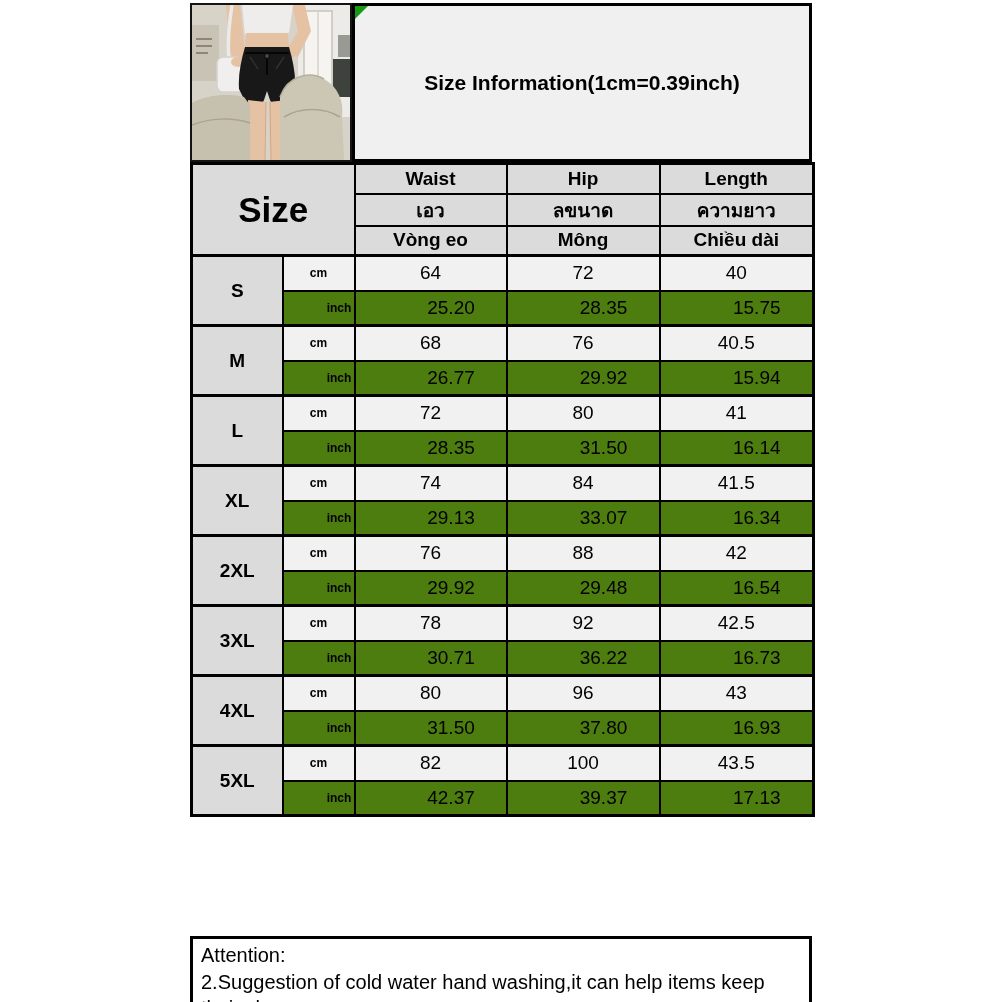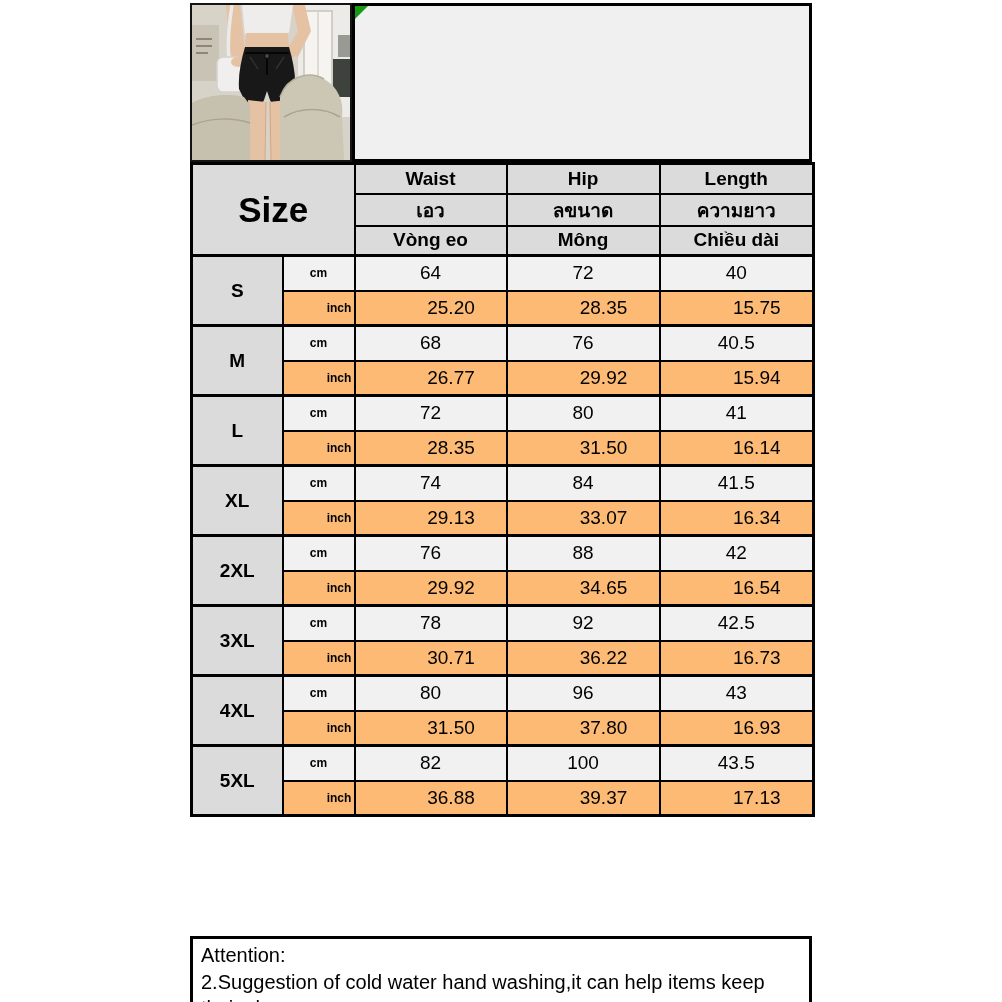--- a/index.html
+++ b/index.html
@@ -36,21 +36,21 @@
     border: 2px solid #000; text-align: center; vertical-align: middle;
     overflow: hidden; white-space: nowrap;
   }
   .size-table thead th { background: #dbdbdb; font-weight: bold; font-size: 19px; height: 30px; }
   .size-table th.size-head { font-size: 35px; font-weight: bold; background: #dbdbdb; }
   .size-table tbody td { height: 35px; font-size: 19px; }
   .size-table td.size-cell { background: #dbdbdb; font-weight: bold; font-size: 19px; }
   .size-table td.unit-cell { font-weight: bold; font-size: 12px; }
   .size-table tr.cm-row td { background: #f1f1f1; }
   .size-table tr.cm-row td.size-cell { background: #dbdbdb; }
-  .size-table tr.inch-row td { background: #fdba74; padding-left: 41px; }
+  .size-table tr.inch-row td { background: #4d7c0f; padding-left: 41px; }
   .size-table tbody tr.cm-row td { border-top-width: 3px; }
 
   
   .attention-box {
     position: absolute; left: 190px; top: 936px; width: 622px; height: 111px;
     background: #fff; border: 3px solid #000; border-bottom-width: 5px;
     padding: 3px 8px 0 8px;
     font-size: 20px; line-height: 26.5px; text-align: left;
   }
 </style>
@@ -102,20 +102,21 @@
 
     <path d="M0,98 C14,90 36,88 52,92 L58,100 L58,155 L0,155 Z" fill="#c6c0ae"></path>
     <path d="M0,120 C18,113 40,112 58,118" stroke="#aaa491" stroke-width="1.5" fill="none"></path>
     <path d="M88,92 C96,70 118,66 132,74 C146,82 152,96 150,112 L152,155 L88,155 Z" fill="#ccc6b4"></path>
     <path d="M92,112 C108,102 132,102 148,112" stroke="#aaa491" stroke-width="1.5" fill="none"></path>
     <path d="M88,92 C96,70 118,66 132,74" stroke="#b5af9c" stroke-width="1.5" fill="none"></path>
   </svg>
 </div>
 
 <div class="header-box">
+  <div class="h-line">Size Information(1cm=0.39inch)</div>
 </div>
 <div class="corner-flag"></div>
 
 <table class="size-table">
   <colgroup>
     <col style="width:91px">
       <col style="width:72px">
       <col style="width:152px">
       <col style="width:153px">
       <col style="width:154px">
@@ -198,21 +199,21 @@
   <tr class="cm-row">
     <td class="size-cell" rowspan="2">2XL</td>
     <td class="unit-cell">cm</td>
     <td class="val">76</td>
     <td class="val">88</td>
     <td class="val">42</td>
   </tr>
   <tr class="inch-row">
     <td class="unit-cell">inch</td>
     <td class="val">29.92</td>
-    <td class="val">34.65</td>
+    <td class="val">29.48</td>
     <td class="val">16.54</td>
   </tr>
 
   <tr class="cm-row">
     <td class="size-cell" rowspan="2">3XL</td>
     <td class="unit-cell">cm</td>
     <td class="val">78</td>
     <td class="val">92</td>
     <td class="val">42.5</td>
   </tr>
@@ -239,21 +240,21 @@
 
   <tr class="cm-row">
     <td class="size-cell" rowspan="2">5XL</td>
     <td class="unit-cell">cm</td>
     <td class="val">82</td>
     <td class="val">100</td>
     <td class="val">43.5</td>
   </tr>
   <tr class="inch-row">
     <td class="unit-cell">inch</td>
-    <td class="val">36.88</td>
+    <td class="val">42.37</td>
     <td class="val">39.37</td>
     <td class="val">17.13</td>
   </tr>
 </tbody>
 </table>
 
 <div class="attention-box">
   <div>Attention:</div>
   <div>2.Suggestion of cold water hand washing,it can help items keep their shape.</div>
 </div>

